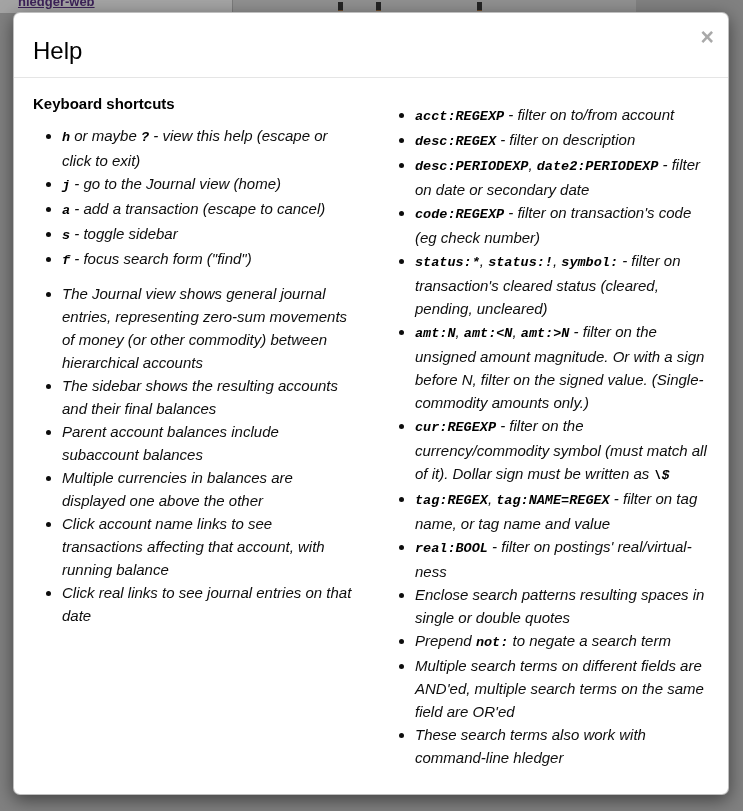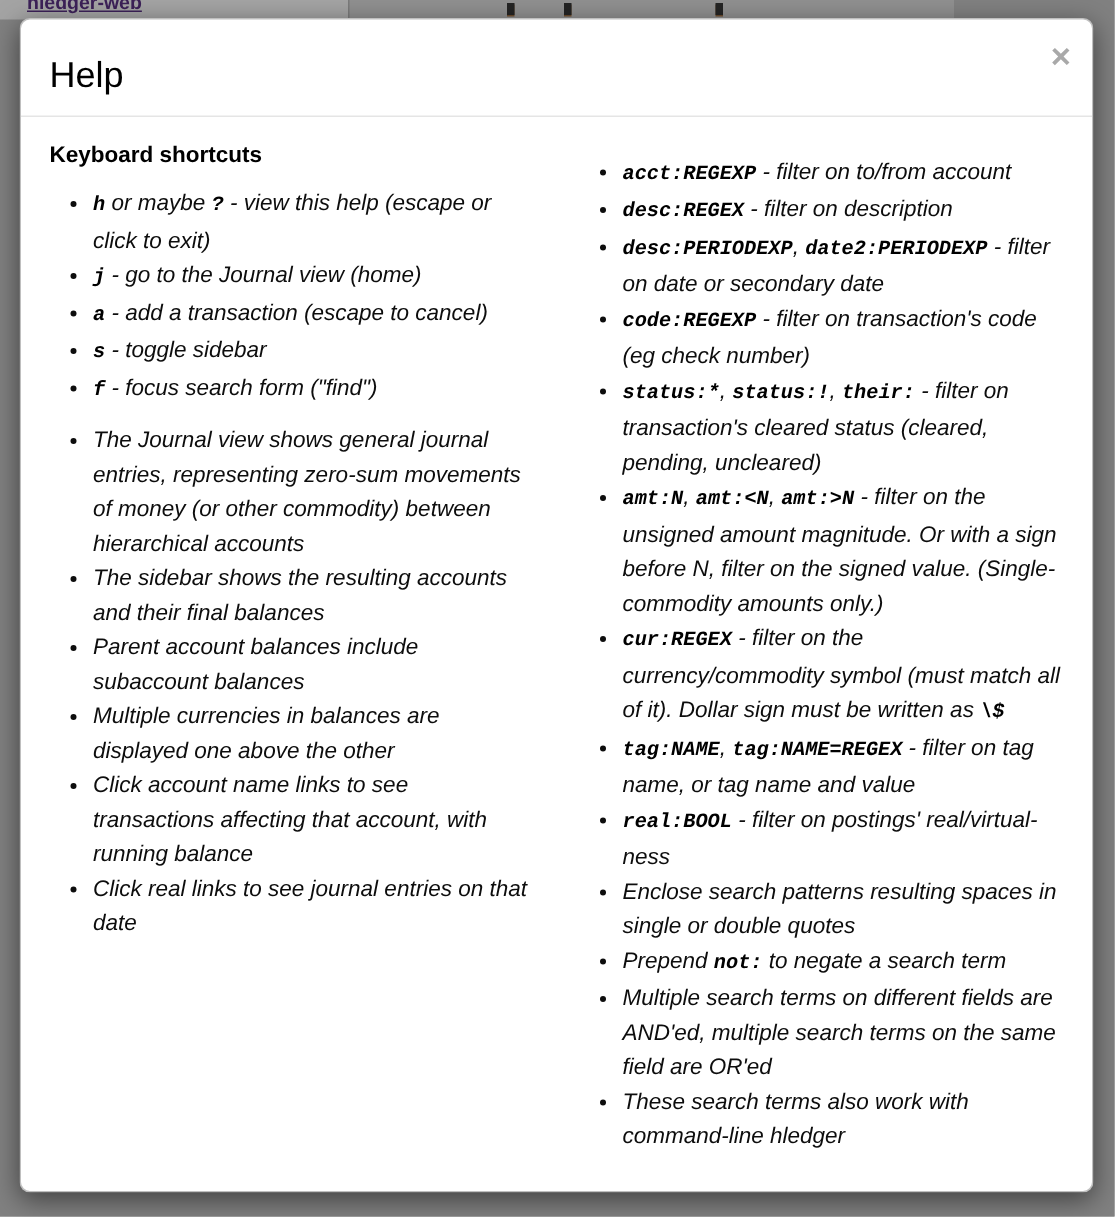--- a/index.html
+++ b/index.html
@@ -137,24 +137,24 @@
           <li>Click account name links to see transactions affecting that account, with running balance</li>
           <li>Click real links to see journal entries on that date</li>
         </ul>
       </div>
     <div class="help-col right">
         <ul>
           <li><span class="code">acct:REGEXP</span> - filter on to/from account</li>
           <li><span class="code">desc:REGEX</span> - filter on description</li>
           <li><span class="code">desc:PERIODEXP</span>, <span class="code">date2:PERIODEXP</span> - filter on date or secondary date</li>
           <li><span class="code">code:REGEXP</span> - filter on transaction's code (eg check number)</li>
-          <li><span class="code">status:*</span>, <span class="code">status:!</span>, <span class="code">their:</span> - filter on transaction's cleared status (cleared, pending, uncleared)</li>
+          <li><span class="code">status:*</span>, <span class="code">status:!</span>, <span class="code">symbol:</span> - filter on transaction's cleared status (cleared, pending, uncleared)</li>
           <li><span class="code">amt:N</span>, <span class="code">amt:&lt;N</span>, <span class="code">amt:&gt;N</span> - filter on the unsigned amount magnitude. Or with a sign before N, filter on the signed value. (Single-commodity amounts only.)</li>
-          <li><span class="code">cur:REGEX</span> - filter on the currency/commodity symbol (must match all of it). Dollar sign must be written as <span class="code">\$</span></li>
-          <li><span class="code">tag:NAME</span>, <span class="code">tag:NAME=REGEX</span> - filter on tag name, or tag name and value</li>
+          <li><span class="code">cur:REGEXP</span> - filter on the currency/commodity symbol (must match all of it). Dollar sign must be written as <span class="code">\$</span></li>
+          <li><span class="code">tag:REGEX</span>, <span class="code">tag:NAME=REGEX</span> - filter on tag name, or tag name and value</li>
           <li><span class="code">real:BOOL</span> - filter on postings' real/virtual-ness</li>
           <li>Enclose search patterns resulting spaces in single or double quotes</li>
           <li>Prepend <span class="code">not:</span> to negate a search term</li>
           <li>Multiple search terms on different fields are AND'ed, multiple search terms on the same field are OR'ed</li>
           <li>These search terms also work with command-line hledger</li>
         </ul>
       </div>
   </div>
 </div>
 

